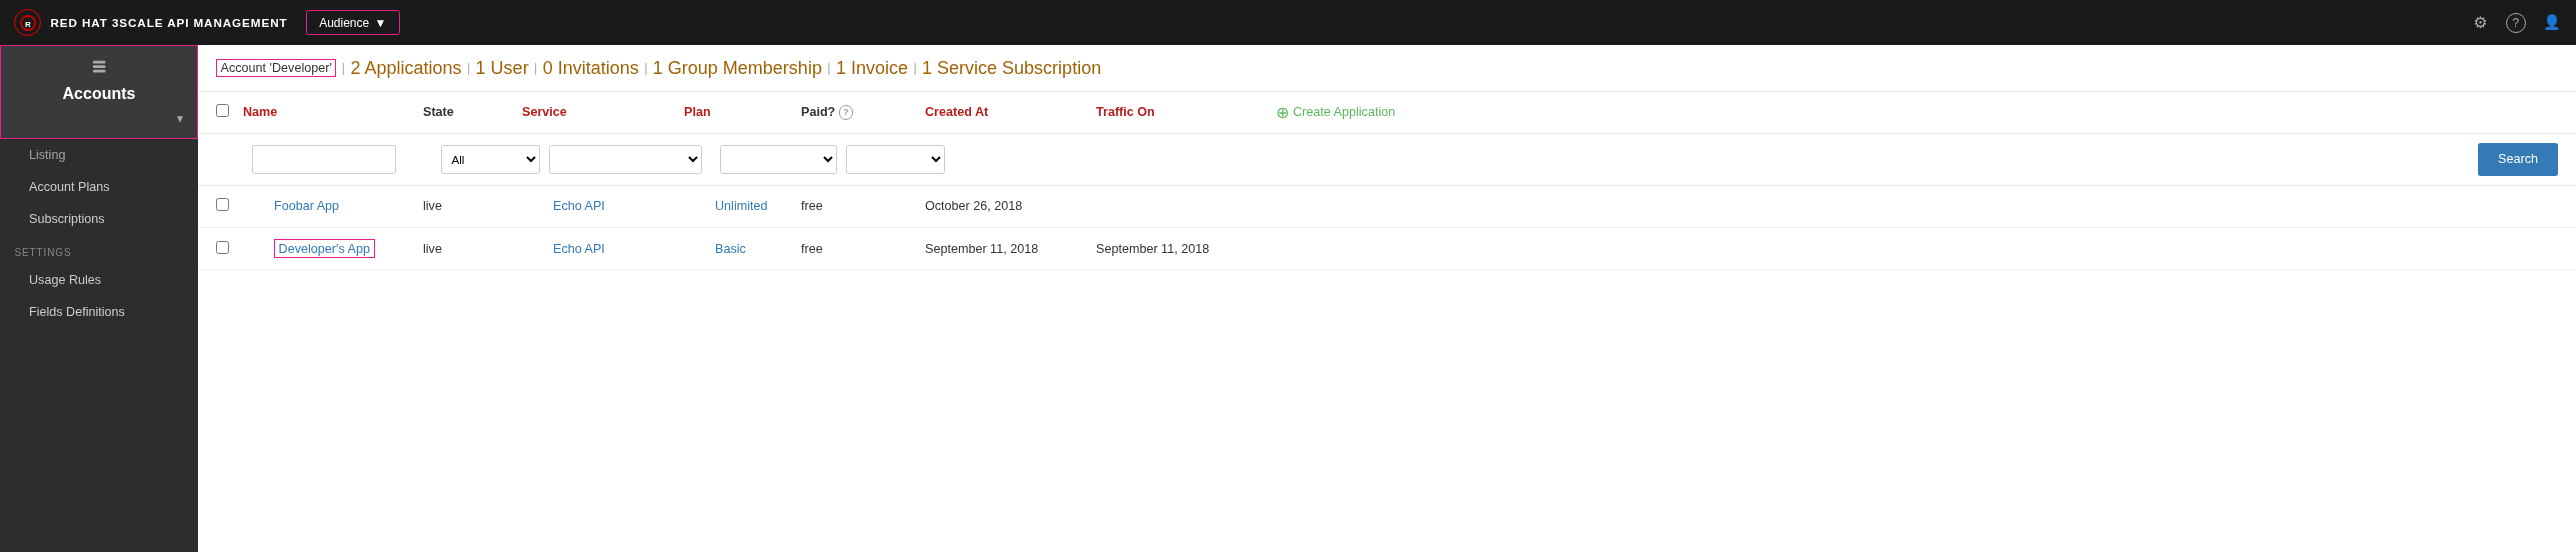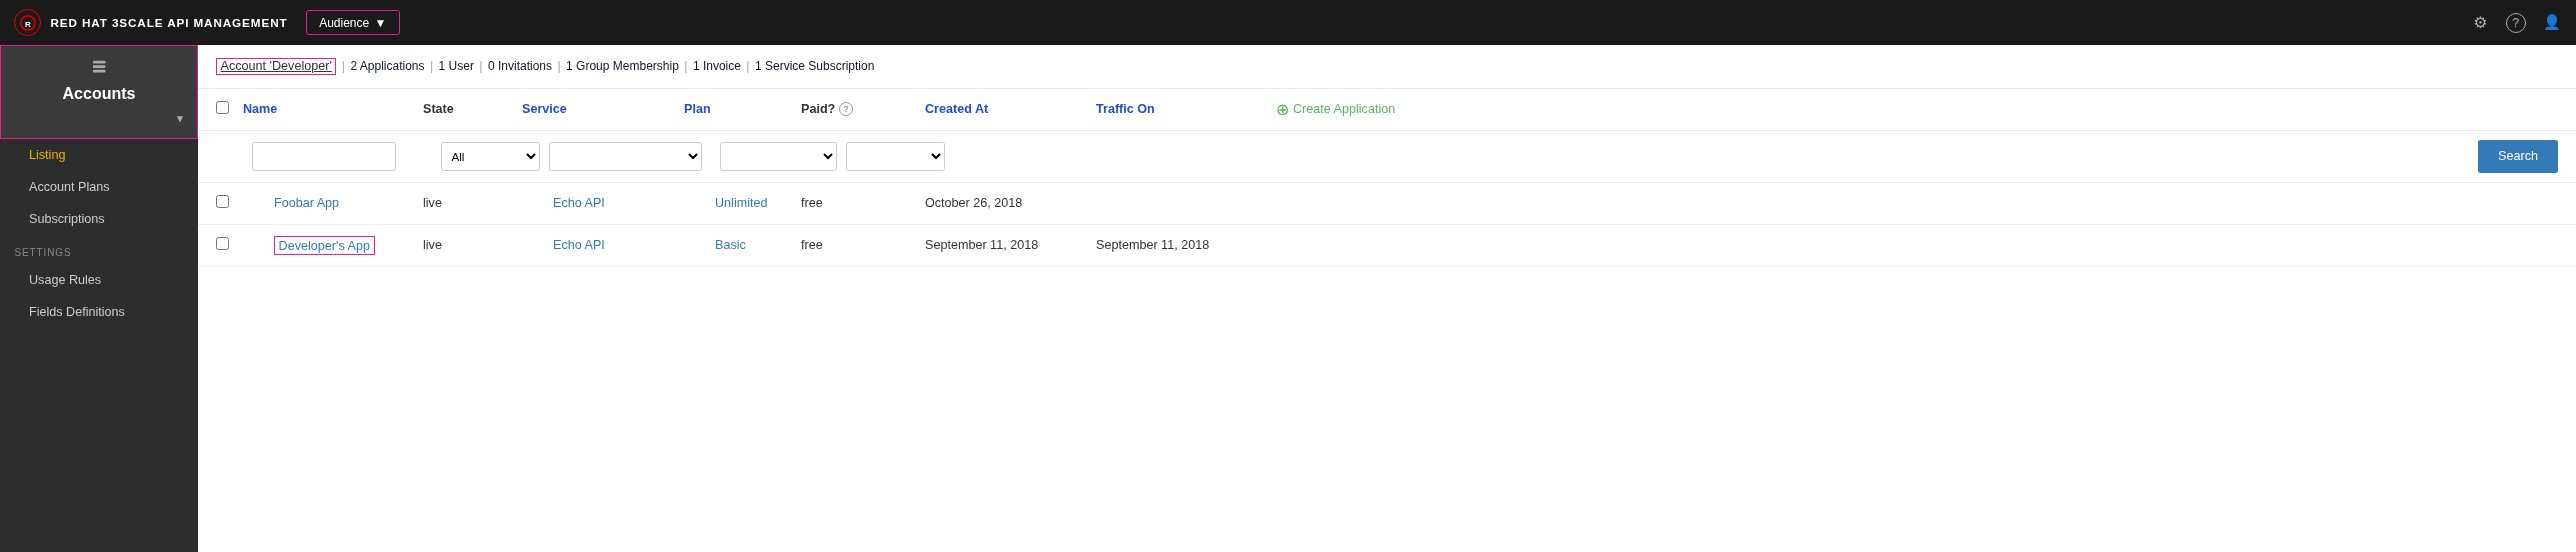--- a/index.html
+++ b/index.html
@@ -85,21 +85,21 @@
       flex-direction: column;
     }
     .sidebar-main-item .icon { font-size: 14.4px; color: #aaa; }
     .sidebar-main-item .chevron { margin-left: auto; font-size: 10.8px; color: #aaa; }
     .sidebar-sub-item {
       padding: 9px 14.4px 9px 29px;
       color: #ccc;
       font-size: 12.6px;
       cursor: pointer;
     }
-    .sidebar-sub-item.active { color: #eab308; }
+    .sidebar-sub-item.active { color: #a3a3a3; }
     .sidebar-settings-label {
       padding: 12.6px 14.4px 5.4px 14.4px;
       color: #888;
       font-size: 10px;
       text-transform: uppercase;
       letter-spacing: 0.9px;
     }
 
     
     .content {
@@ -114,28 +114,27 @@
       background: white;
       padding: 12.6px 18px;
       border-bottom: 0.9px solid #e8e8e8;
       display: flex;
       align-items: center;
       gap: 5.4px;
       flex-wrap: wrap;
     }
     .breadcrumb-link {
       color: #333;
-      text-decoration: underline;
       cursor: pointer;
       font-size: 12.6px;
       border: 1.8px solid #e91e8c;
       padding: 0.9px 3.6px;
     }
     .breadcrumb-sep { color: #aaa; font-size: 12.6px; }
-    .breadcrumb-item { color: #0f172a; text-decoration: none; font-size: 12px; cursor: pointer; }
+    .breadcrumb-item { color: #a16207; text-decoration: none; font-size: 18px; cursor: pointer; }
 
     
     .table-header {
       display: flex;
       align-items: center;
       padding: 10.8px 18px;
       border-bottom: 0.9px solid #e8e8e8;
     }
     .col-checkbox { width: 27px; flex-shrink: 0; }
     .col-name { width: 180px; flex-shrink: 0; }
@@ -145,21 +144,21 @@
     .col-paid { width: 124px; flex-shrink: 0; }
     .col-created { width: 171px; flex-shrink: 0; }
     .col-traffic { width: 180px; flex-shrink: 0; }
     .col-action { flex: 1; text-align: right; }
 
     .th {
       font-size: 12.6px;
       font-weight: 600;
       color: #333;
     }
-    .th.blue { color: #1d4ed8; }
+    .th.blue { color: #b91c1c; }
     .th-paid { display: flex; align-items: center; gap: 3.6px; }
     .help-circle {
       width: 14.4px;
       height: 14.4px;
       border-radius: 50%;
       border: 0.9px solid #999;
       color: #999;
       font-size: 9px;
       display: inline-flex;
       align-items: center;

